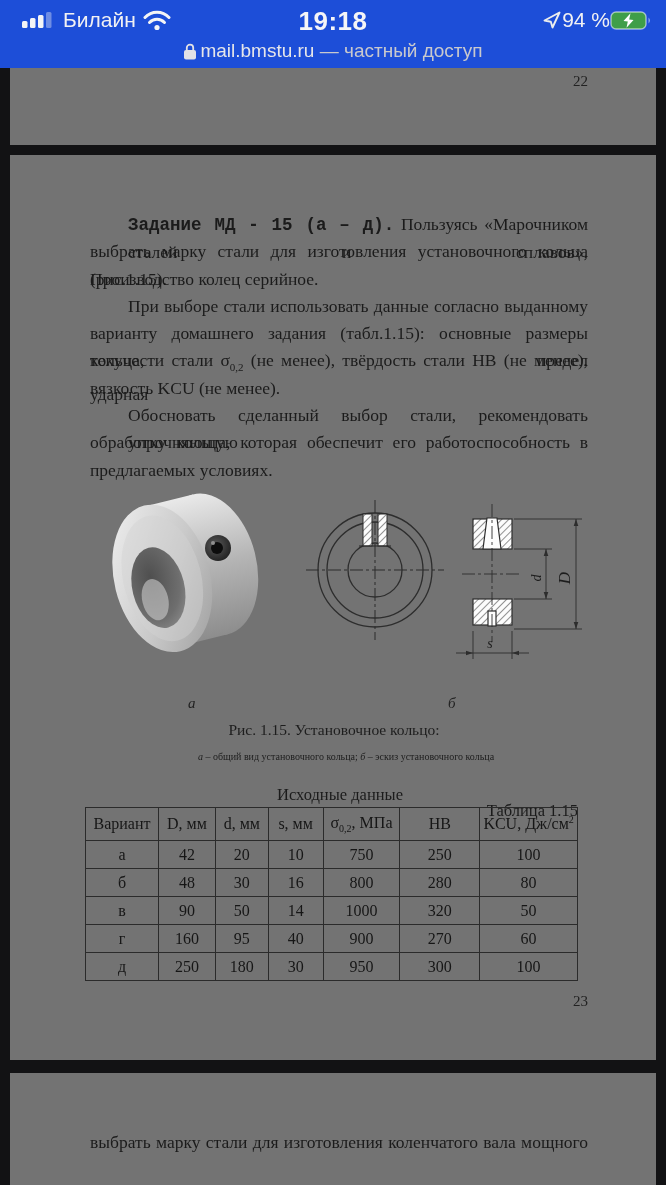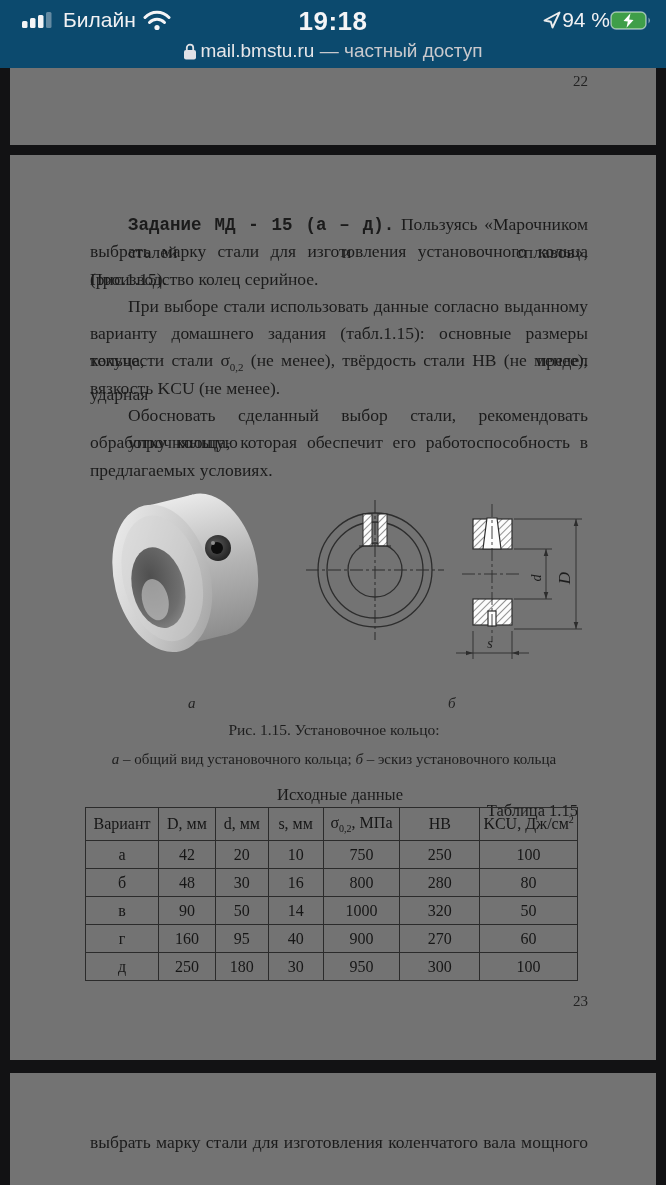--- a/index.html
+++ b/index.html
@@ -1,20 +1,20 @@
 <!DOCTYPE html>
 <html><head>
 <meta charset="utf-8">
 <style>
   * { margin:0; padding:0; box-sizing:border-box; }
   html,body { width:666px; height:1185px; overflow:hidden; }
   body { background:#121214; font-family:"Liberation Sans", sans-serif; position:relative; }
 
   
-  .status-bar { position:absolute; left:0; top:0; width:666px; height:68px; background:#0c4a6e; z-index:10; }
+  .status-bar { position:absolute; left:0; top:0; width:666px; height:68px; background:#1d4ed8; z-index:10; }
   .sb-row1 { position:relative; height:36px; }
   .sb-left { position:absolute; left:22px; top:8px; display:flex; align-items:center; gap:7px; }
   .carrier { color:#f1f1f3; font-size:21px; }
   .sb-time { position:absolute; left:0; right:0; top:6px; text-align:center; color:#f5f5f7; font-size:26px; font-weight:bold; letter-spacing:.5px; }
   .sb-right { position:absolute; right:14px; top:8px; display:flex; align-items:center; gap:0; }
   .batt-pct { color:#f1f1f3; font-size:21px; }
   .sb-row2 { position:relative; height:30px; display:flex; align-items:center; justify-content:center; gap:3px; }
   .url-text { color:#c9c9cd; font-size:19px; }
   .url-domain { color:#e6e6e9; }
 
@@ -35,22 +35,22 @@
   .line.indent { padding-left:38px; }
   .line b { font-weight:bold;font-family:Liberation Mono, monospace; }
   .line sub { font-size:11px; }
 
   
   .figure-svg { position:absolute; left:80px; top:337px; }
   .fig-label { position:absolute; top:540px; font-family:"Liberation Serif", serif; font-style:italic; font-size:15px; color:#222; }
   .fig-label-a { left:178px; } .fig-label-b { left:438px; }
   .fig-caption { position:absolute; left:75px; top:566px; width:498px; text-align:center;
                  font-family:"Liberation Serif", serif; font-size:15.5px; color:#1d1d1d; }
-  .fig-subcaption { position:absolute; left:40px; top:596px; width:568px; text-align:center;
-                 font-family:"Liberation Serif", serif; font-size:15px; color:#1d1d1d; }
+  .fig-subcaption { position:absolute; left:52px; top:596px; width:568px; text-align:center;
+                 font-family:"Liberation Serif", serif; font-size:10px; color:#1d1d1d; }
   .fig-subcaption i { font-style:italic; }
 
   
   .table-pre-title { position:absolute; left:170px; top:630px; width:320px; text-align:center;
                  font-family:"Liberation Serif", serif; font-size:16.5px; color:#1b1b1b; }
   .table-title { position:absolute; left:420px; top:646px; width:148px; text-align:right;
                  font-family:"Liberation Serif", serif; font-size:16.5px; color:#1b1b1b; }
   table.data { position:absolute; left:75px; top:652px; width:493px; border-collapse:collapse;
                  font-family:"Liberation Serif", serif; font-size:16px; color:#161616; }
   table.data th, table.data td { border:1.4px solid #2b2b2b; text-align:center; font-weight:normal; padding:0; }

